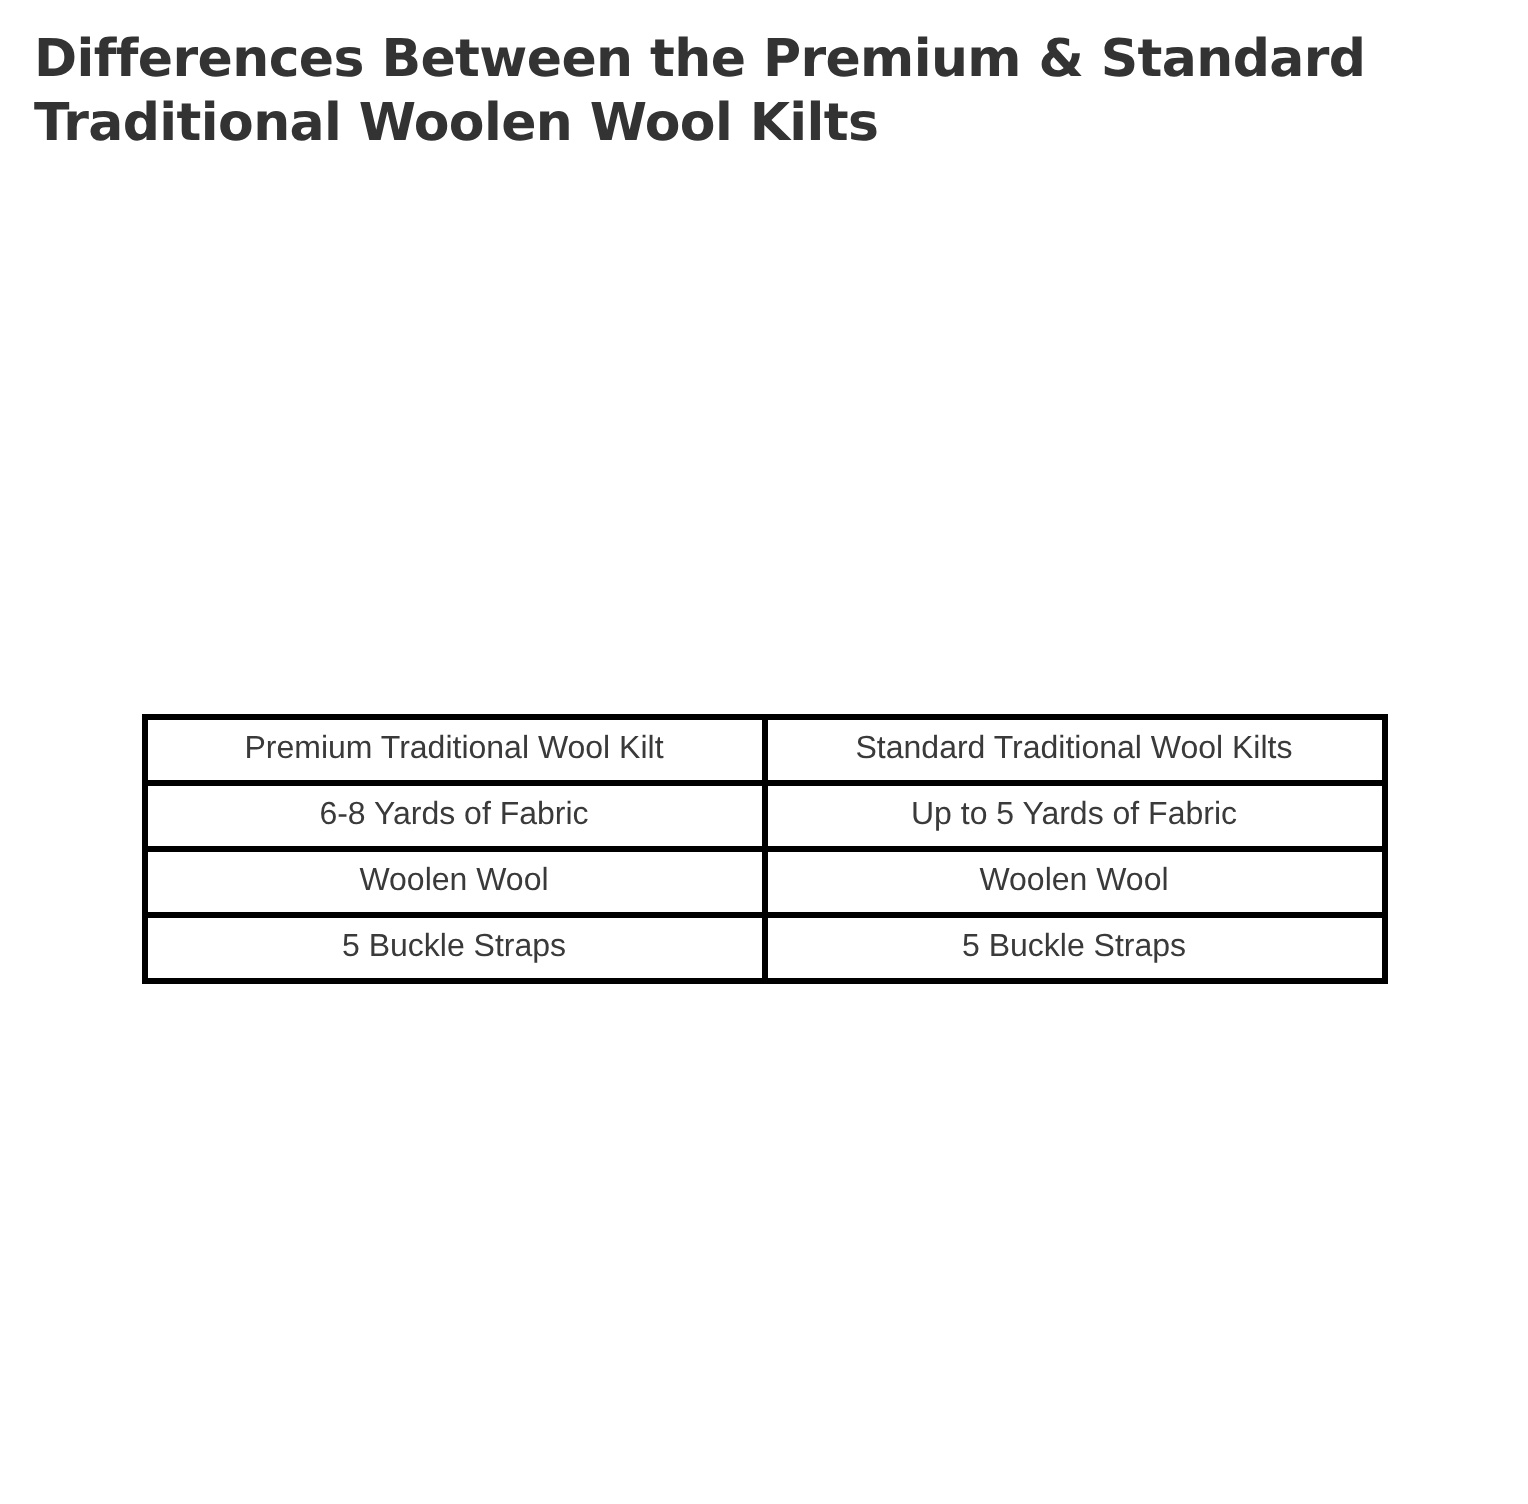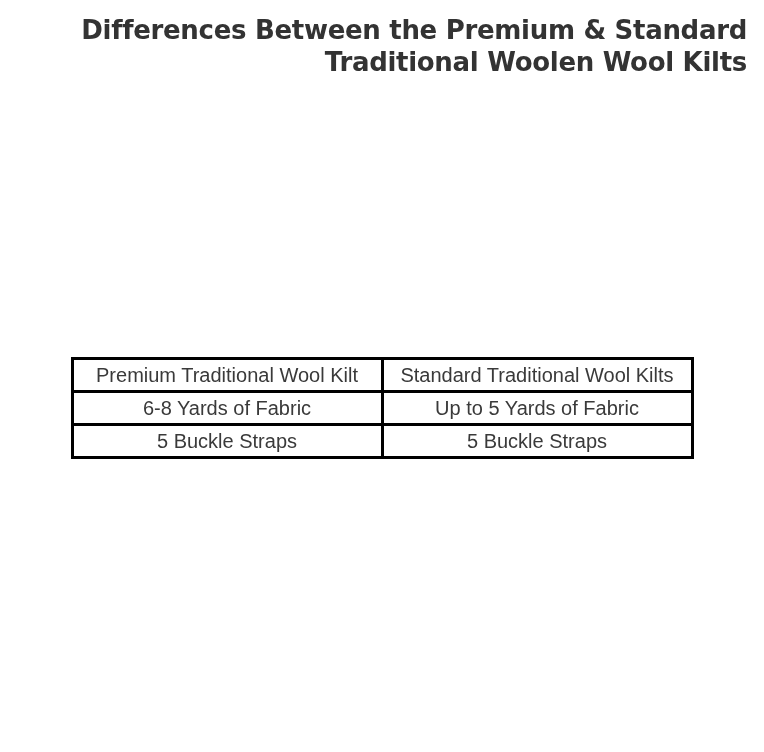--- a/index.html
+++ b/index.html
@@ -9,59 +9,63 @@
   }
   body {
     width: 764px;
     height: 752px;
     overflow: hidden;
     font-family: "Liberation Sans", sans-serif;
   }
   .page-title {
     margin: 14px auto 0;
     max-width: 730px;
-    text-align: right;
+    text-align: left;
     font-family: "DejaVu Sans", sans-serif;
     font-weight: 700;
     font-size: 26px;
     line-height: 32px;
     letter-spacing: -0.3px;
     color: #333333;
   }
   table.comparison {
     border-collapse: collapse;
     table-layout: fixed;
     width: 623px;
     margin: 279px auto 0;
   }
   table.comparison td {
     border: 3px solid #000000;
     width: 50%;
     height: 30px;
     padding: 0 6px;
     text-align: center;
     vertical-align: middle;
-    font-size: 20px;
+    font-size: 16px;
     line-height: 20px;
     color: #3a3a3a;
   }
 </style>
 </head>
 <body>
 
 <h1 class="page-title">Differences Between the Premium &amp; Standard Traditional Woolen Wool Kilts</h1>
 
 <table class="comparison">
   <tbody>
     <tr>
       <td>Premium Traditional Wool Kilt</td>
       <td>Standard Traditional Wool Kilts</td>
     </tr>
     <tr>
       <td>6-8 Yards of Fabric</td>
       <td>Up to 5 Yards of Fabric</td>
     </tr>
     <tr>
+      <td>Woolen Wool</td>
+      <td>Woolen Wool</td>
+    </tr>
+    <tr>
       <td>5 Buckle Straps</td>
       <td>5 Buckle Straps</td>
     </tr>
   </tbody>
 </table>
 
 </body></html>

